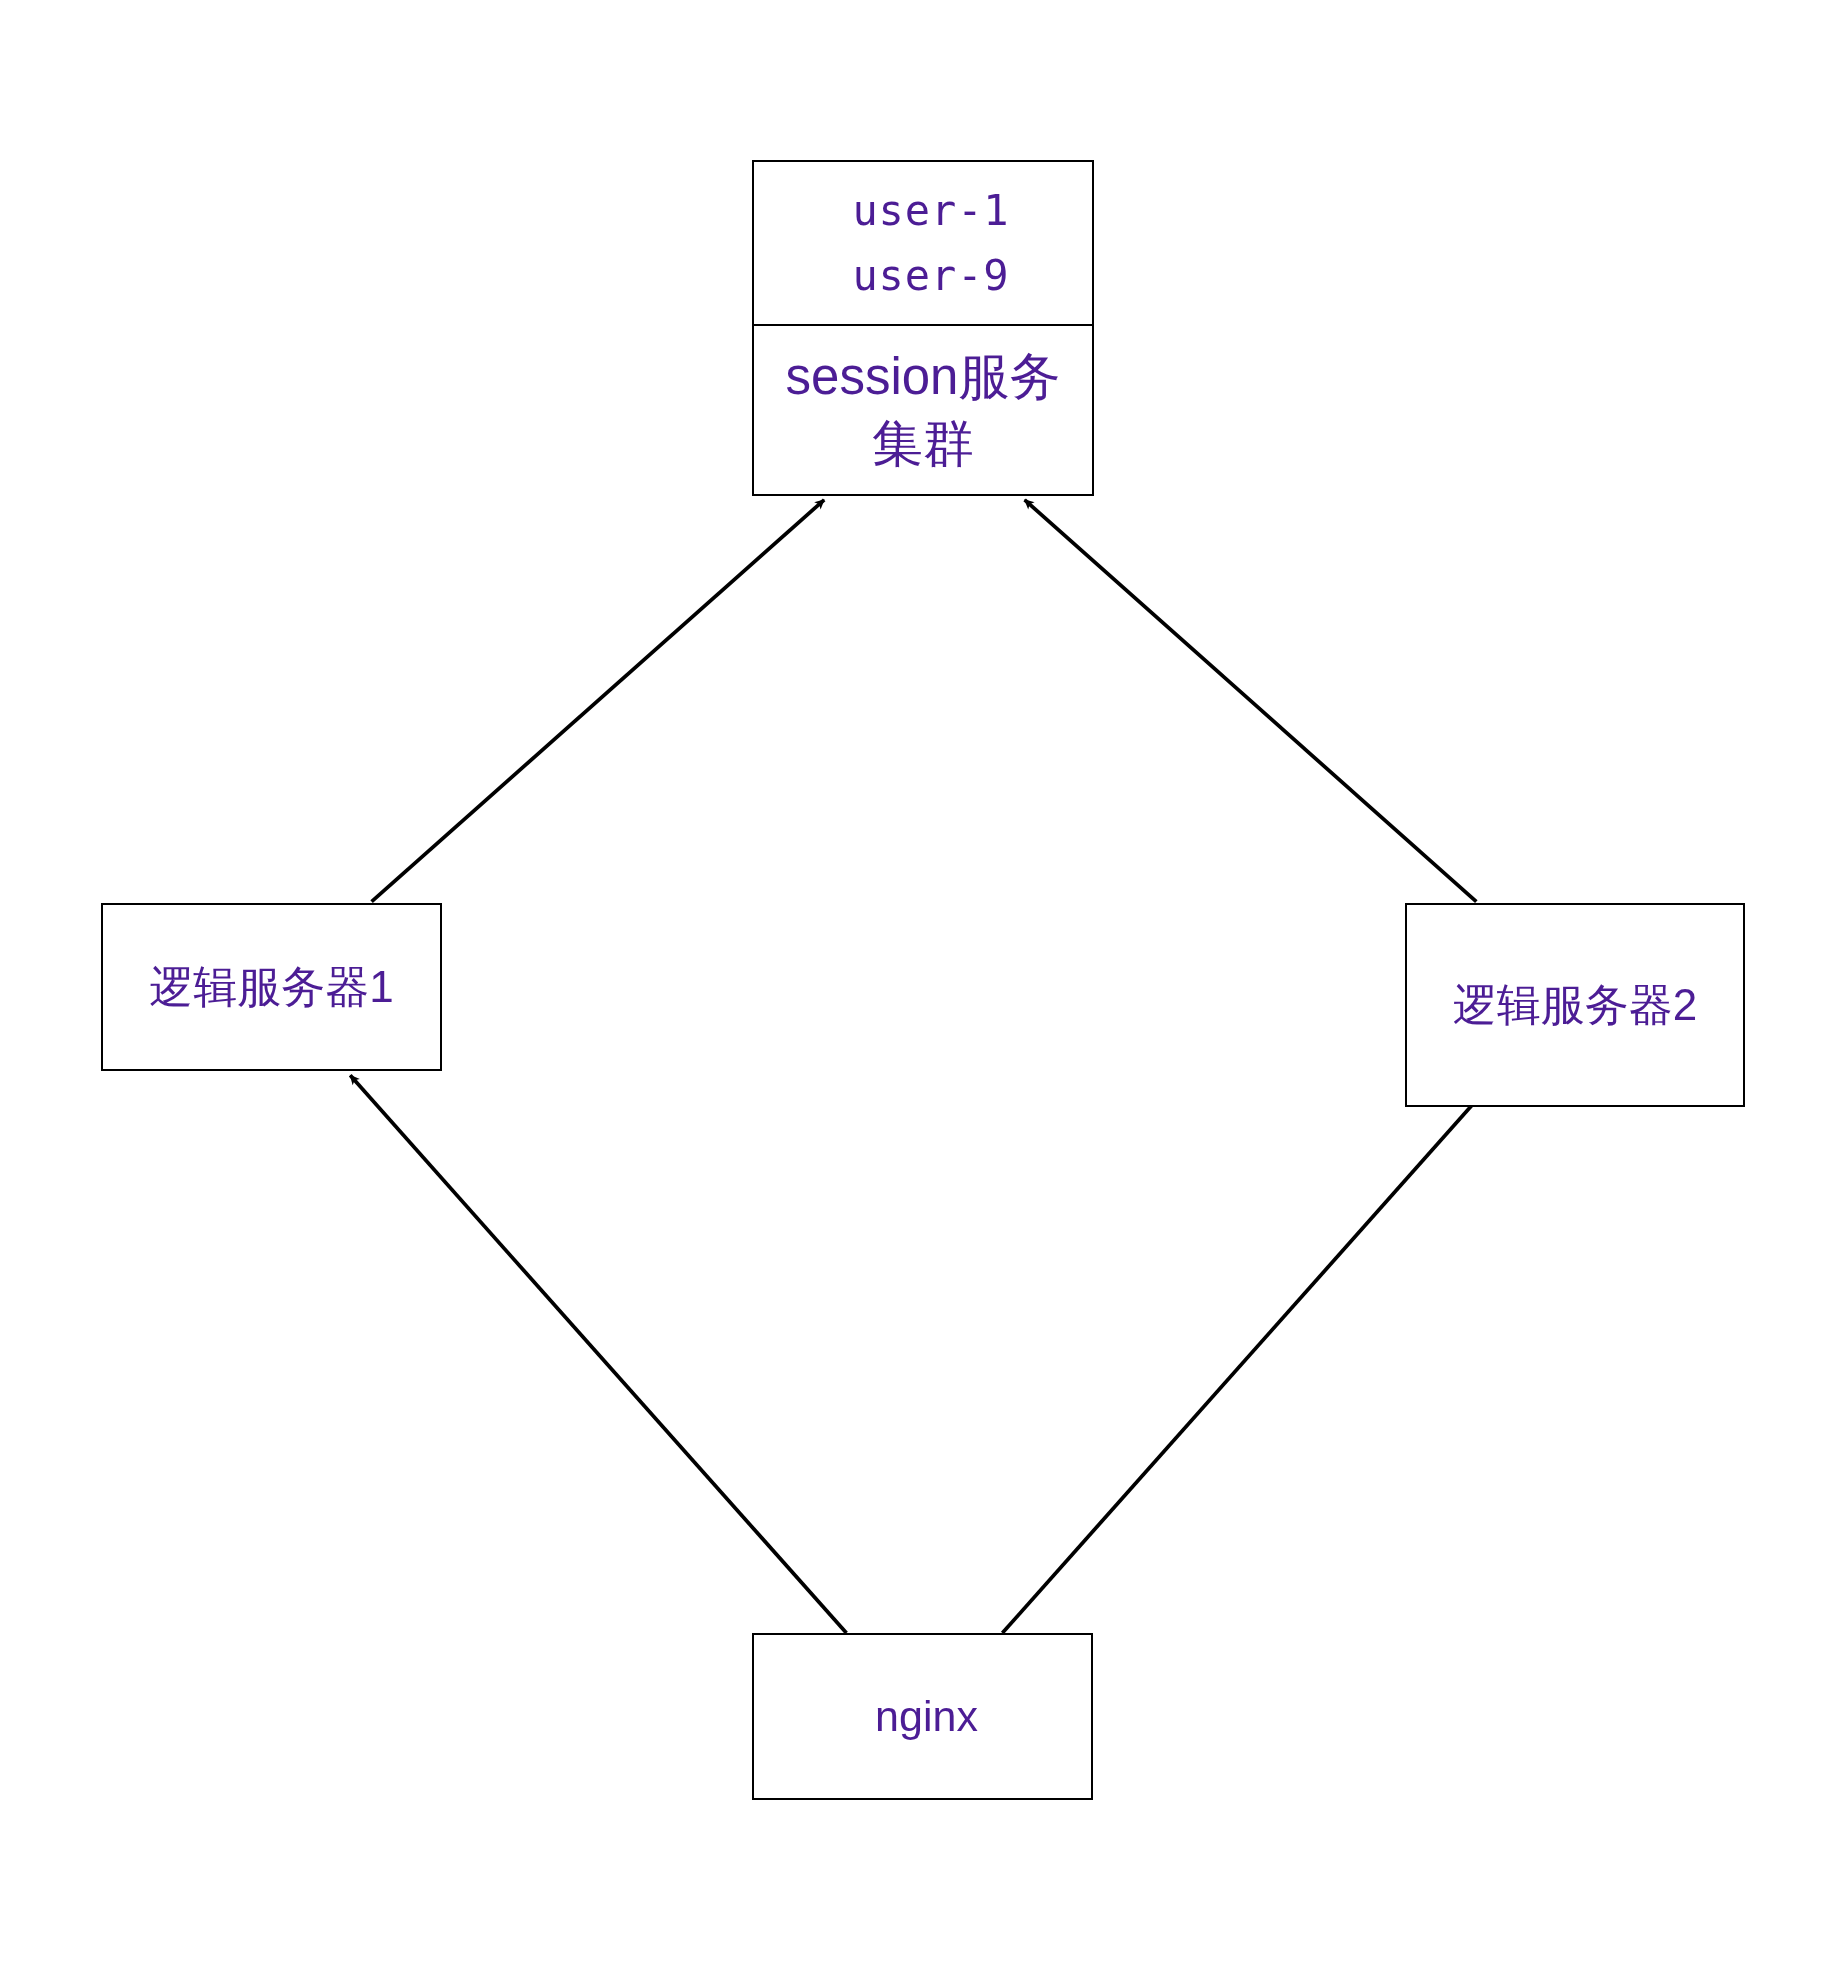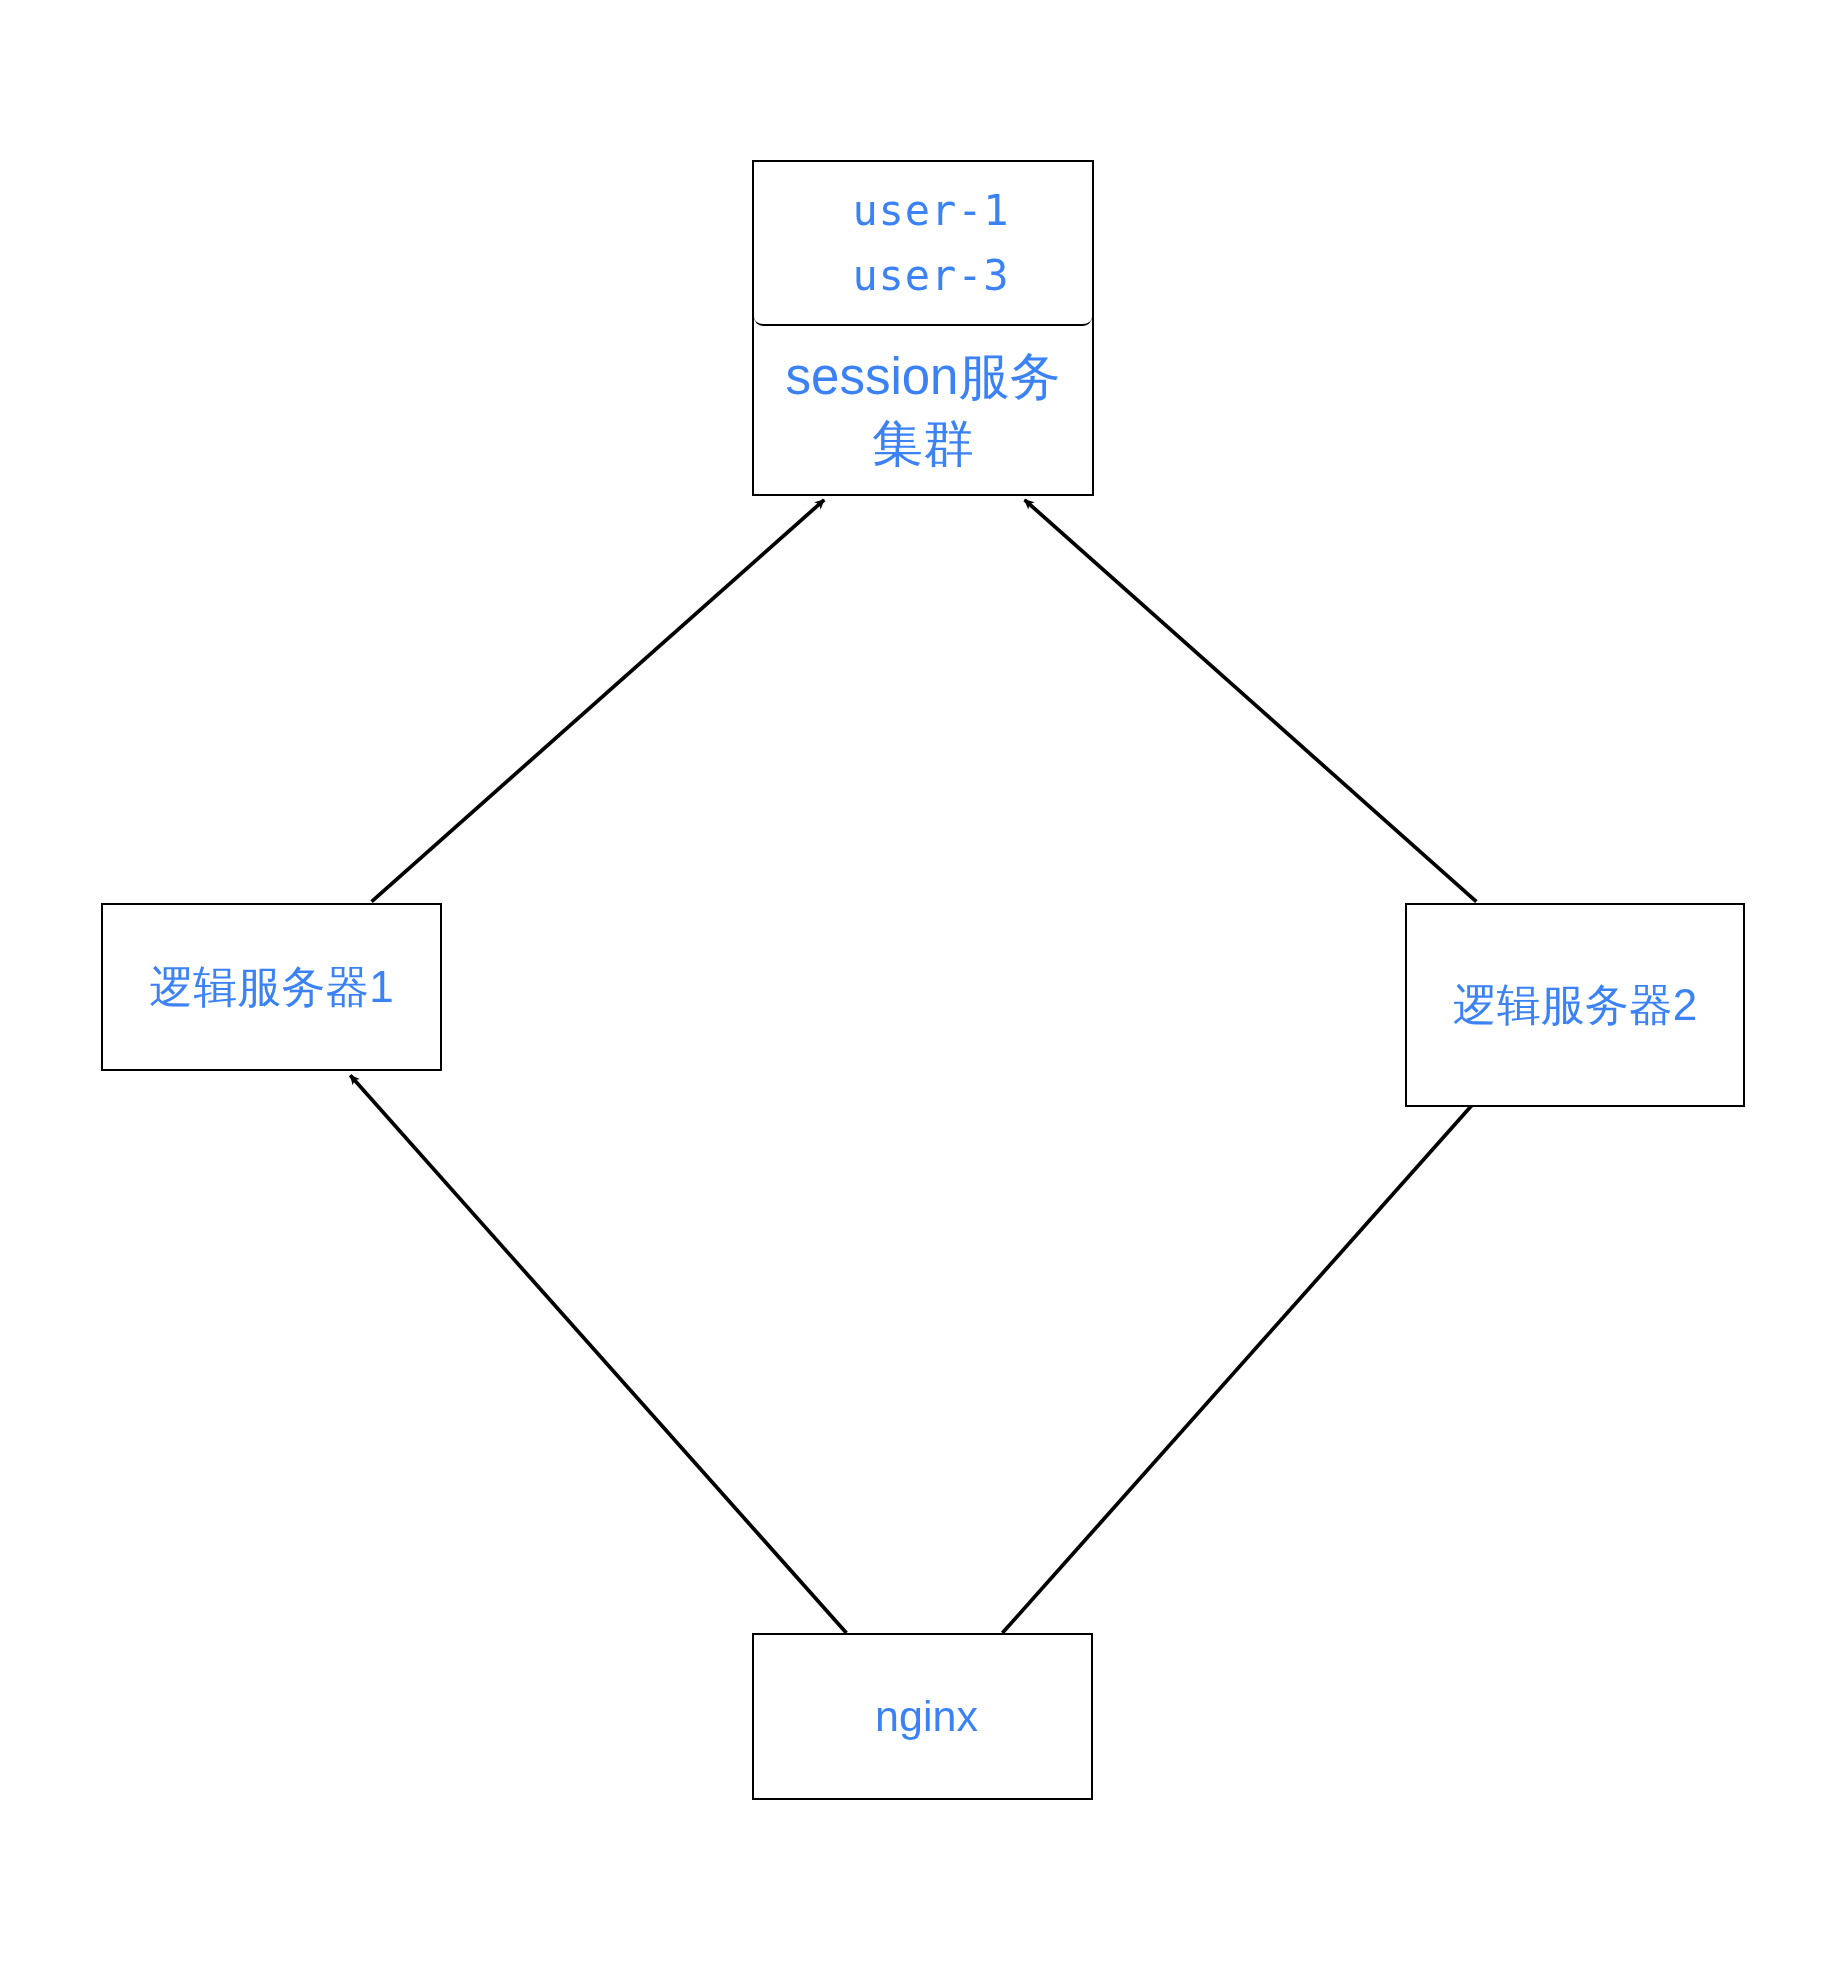--- a/index.html
+++ b/index.html
@@ -32,23 +32,22 @@
     box-sizing: border-box;
     background: #ffffff;
     border: 2.7px solid #000000;
   }
   .node-section {
     box-sizing: border-box;
     display: flex;
     align-items: center;
     justify-content: center;
     text-align: center;
-    color: #3b82f6;
+    color: #4c1d95;
     line-height: 1.32;
-    border-radius: 9px;
   }
   
   #node-session-cluster {
     left: 752px;
     top: 160px;
     width: 342px;
     height: 336px;
     display: flex;
     flex-direction: column;
   }
@@ -126,21 +125,21 @@
       <line x1="1657" y1="1012" x2="1150" y2="561" marker-end="url(#arrowhead)"></line>
       <line x1="950" y1="1833" x2="393" y2="1207" marker-end="url(#arrowhead)"></line>
       <line x1="1125" y1="1833" x2="1682" y2="1207" marker-end="url(#arrowhead)"></line>
     </g>
   </svg>
 
   <div class="node-box" id="node-session-cluster">
     <div class="node-section" id="session-users-section">
       <div class="user-lines">
         <div>user-1</div>
-        <div>user-3</div>
+        <div>user-9</div>
       </div>
     </div>
     <div class="node-section" id="session-label-section">
       <div class="label-stack">
         <div>session服务</div>
         <div>集群</div>
       </div>
     </div>
   </div>
 

